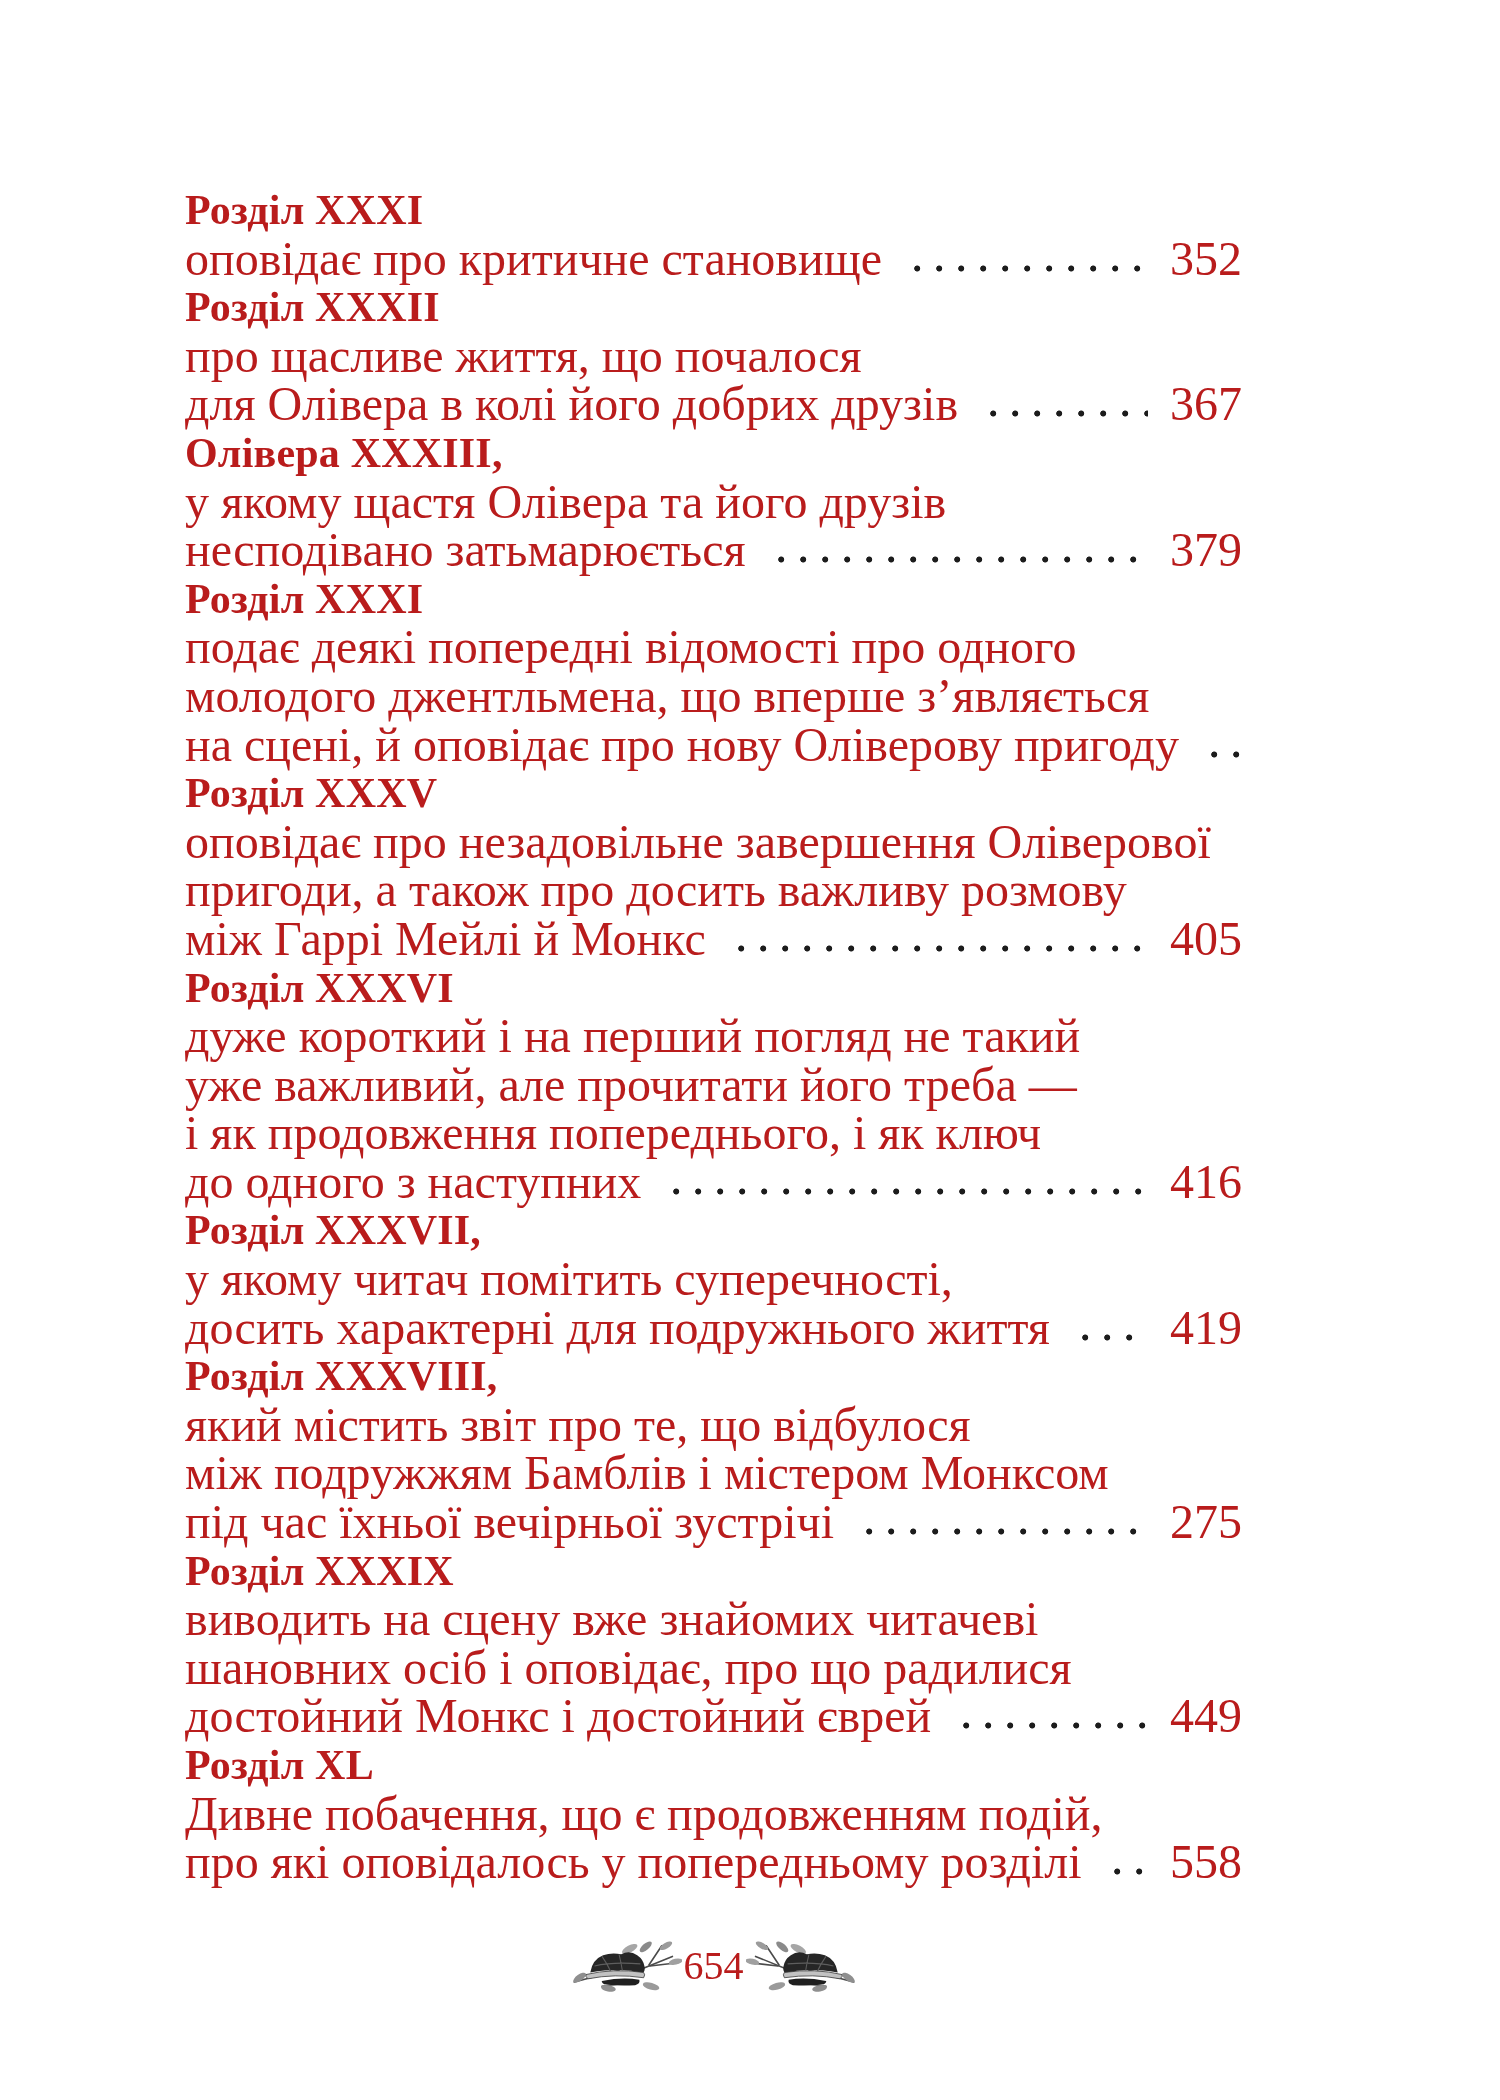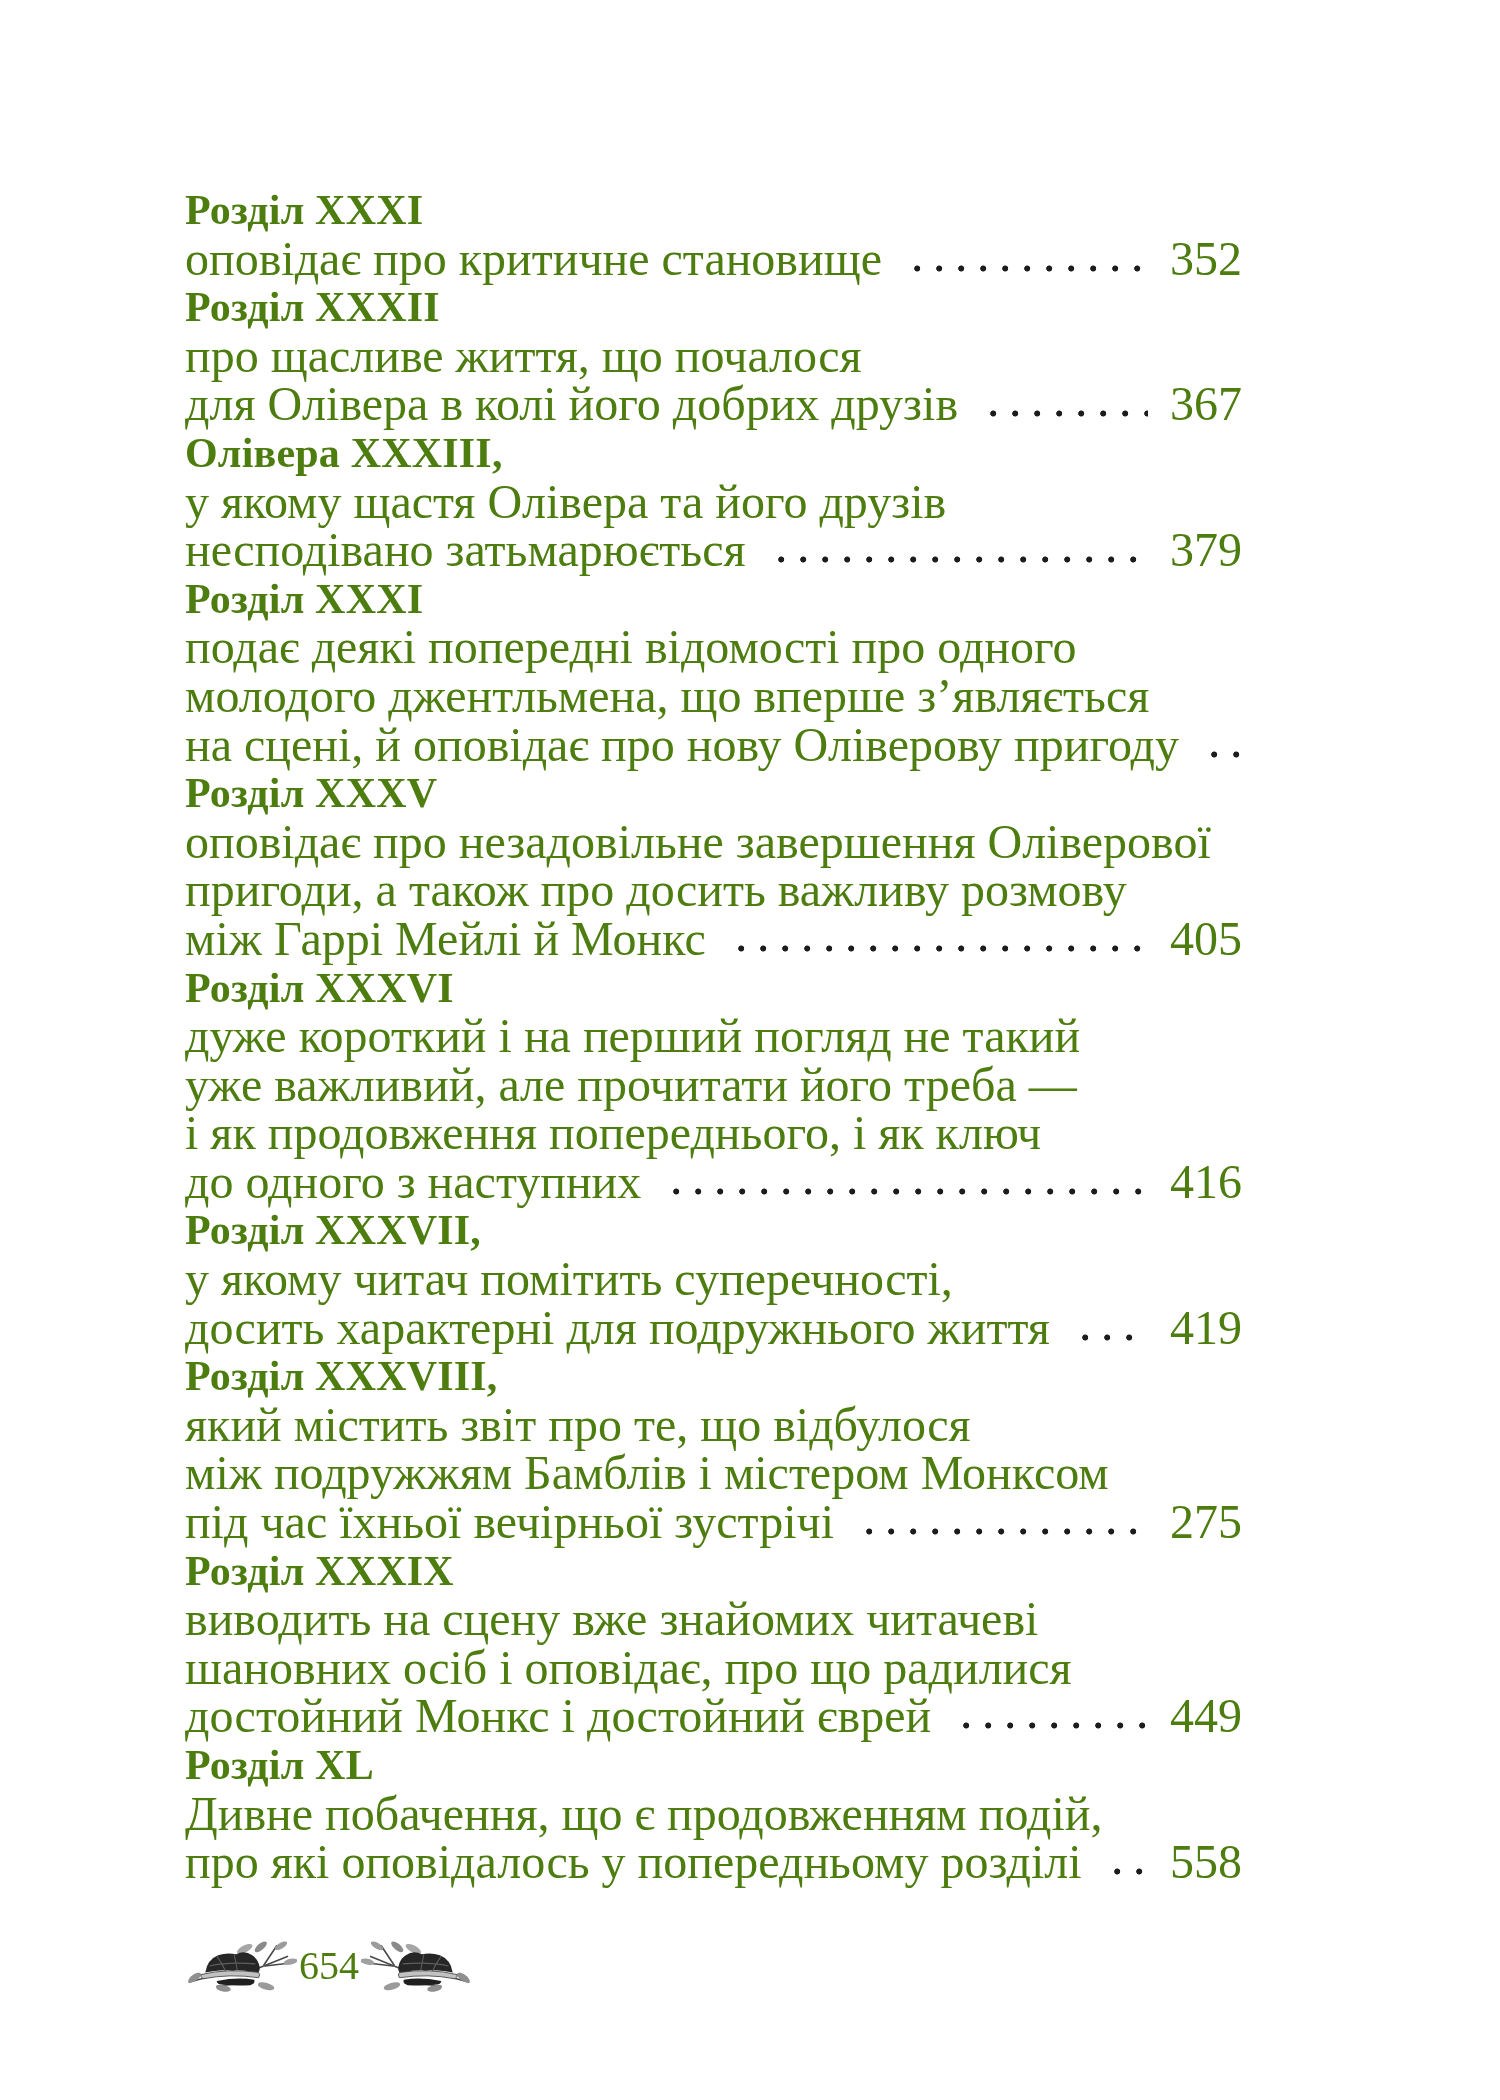--- a/index.html
+++ b/index.html
@@ -2,21 +2,21 @@
 <html lang="uk"><head>
 <meta charset="utf-8">
 <style>
   html, body { margin: 0; padding: 0; background: #ffffff; }
   .page {
     position: relative;
     width: 1248px;
     height: 2100px;
     background: #ffffff;
     font-family: "Liberation Serif", serif;
-    color: #4d7c0f;
+    color: #b91c1c;
     overflow: hidden;
   }
   .toc {
     position: absolute;
     left: 185px;
     top: 186px;
     width: 1057px;
   }
   .chapter-title {
     font-size: 42px;
@@ -42,20 +42,21 @@
     background-position: 6px 30px;
   }
   .pagenum { white-space: nowrap; }
   .footer {
     position: absolute;
     left: 185px;
     top: 1936px;
     width: 1057px;
     display: flex;
     align-items: center;
+    justify-content: center;
   }
   .folio {
     font-size: 40px;
     line-height: 60px;
     padding: 0 2px;
   }
   .ornament { display: inline-block; width: 112px; height: 56px; }
   .ornament svg { width: 112px; height: 56px; display: block; }
   .ornament.right svg { transform: scaleX(-1); }
 </style>

